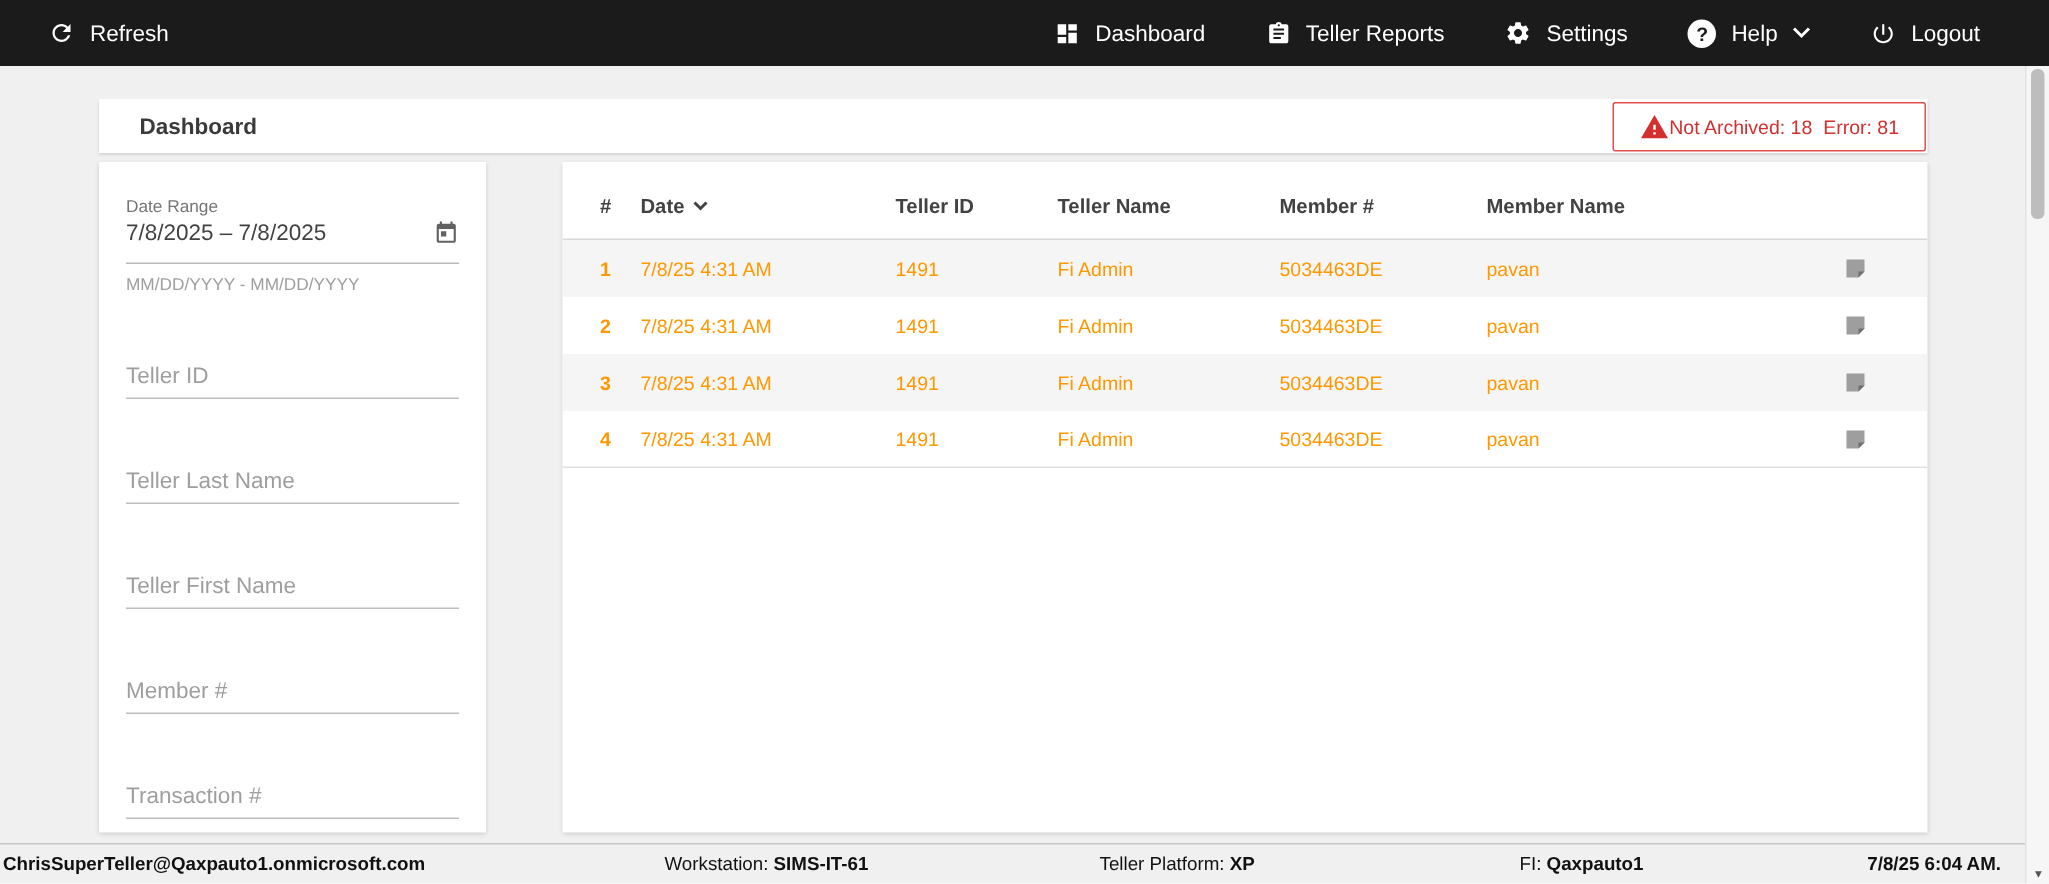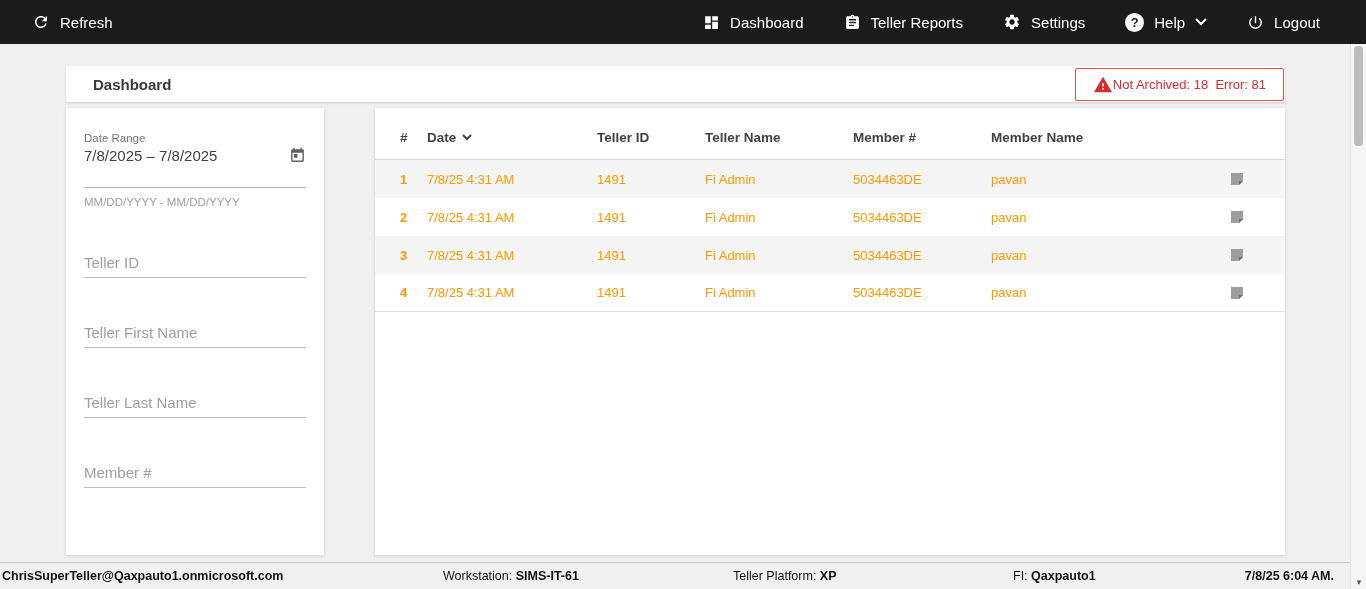--- a/index.html
+++ b/index.html
@@ -35,21 +35,21 @@
     display:flex; align-items:center; padding:0 17px; border-radius:2px;
   }
   .alert-text{ color:#d32f2f; font-size:13px; white-space:pre; }
   
   .sidebar-card{
     position:absolute; left:66px; top:108px; width:258px; height:447px;
     background:#fff; box-shadow:0 1px 3px rgba(0,0,0,.15); overflow:hidden;
   }
   .sb-inner{ padding:24px 18px 0 18px; }
   .sb-label{ font-size:11.5px; color:#757575; }
-  .date-row{ display:flex; align-items:center; border-bottom:1px solid #b9b9b9; padding-bottom:23px; margin-top:3px;}
+  .date-row{ display:flex; align-items:center; border-bottom:1px solid #b9b9b9; padding-bottom:11px; margin-top:3px;}
   .date-input{
     border:none; outline:none; flex:1; font-size:15px; color:#424242;
     font-family:"Liberation Sans", sans-serif; background:transparent;
   }
   .sb-hint{ font-size:11.5px; color:#9e9e9e; margin-top:8px; }
   .filter-input{
     display:block; width:100%; border:none; border-bottom:1px solid #bdbdbd; outline:none;
     font-size:15px; color:#424242; padding:6px 0; margin-top:40px; background:transparent;
     font-family:"Liberation Sans", sans-serif;
   }
@@ -160,23 +160,24 @@
       <input class="date-input" type="text" value="7/8/2025 – 7/8/2025" style="">
       <span>
         <svg width="17" height="17" viewBox="0 0 24 24">
             <path fill="#616161" d="M19 3h-1V1h-2v2H8V1H6v2H5c-1.11 0-1.99.9-1.99 2L3 19c0 1.1.89 2 2 2h14c1.1 0 2-.9 2-2V5c0-1.1-.9-2-2-2zm0 16H5V8h14v11zM7 10h5v5H7z"></path>
           </svg>
       </span>
     </div>
     <div class="sb-hint">MM/DD/YYYY - MM/DD/YYYY</div>
 
     <input class="filter-input" type="text" placeholder="Teller ID" style="">
+    <input class="filter-input" type="text" placeholder="Teller Last Name" style="">
     <input class="filter-input" type="text" placeholder="Teller First Name" style="">
-    <input class="filter-input" type="text" placeholder="Teller Last Name" style="">
     <input class="filter-input" type="text" placeholder="Member #" style="">
+    <input class="filter-input" type="text" placeholder="Transaction #" style="">
 
   </div>
 </div>
 
 <div class="table-card">
   <div class="tgrid thead">
     <span>#</span>
     <span class="th-date">
       <span>Date</span>
       <span>

